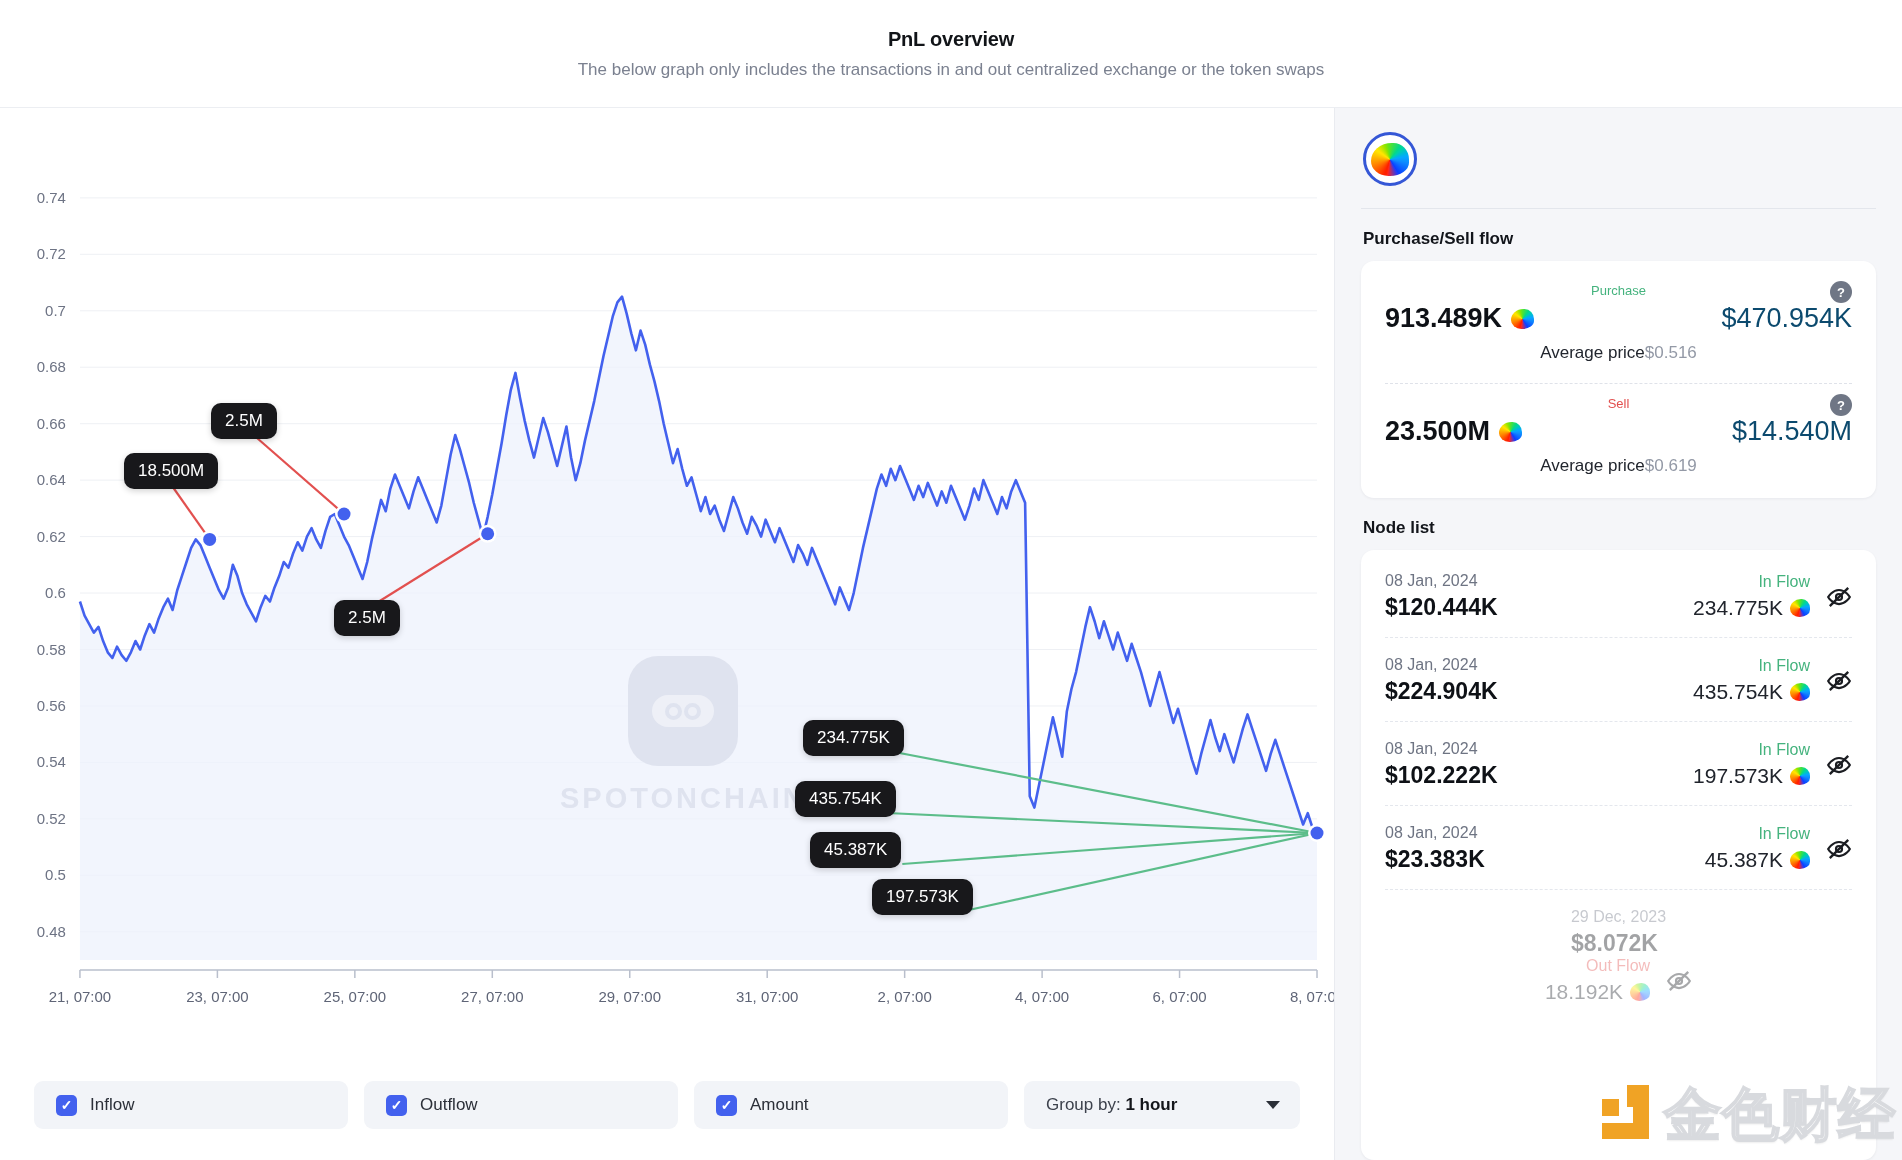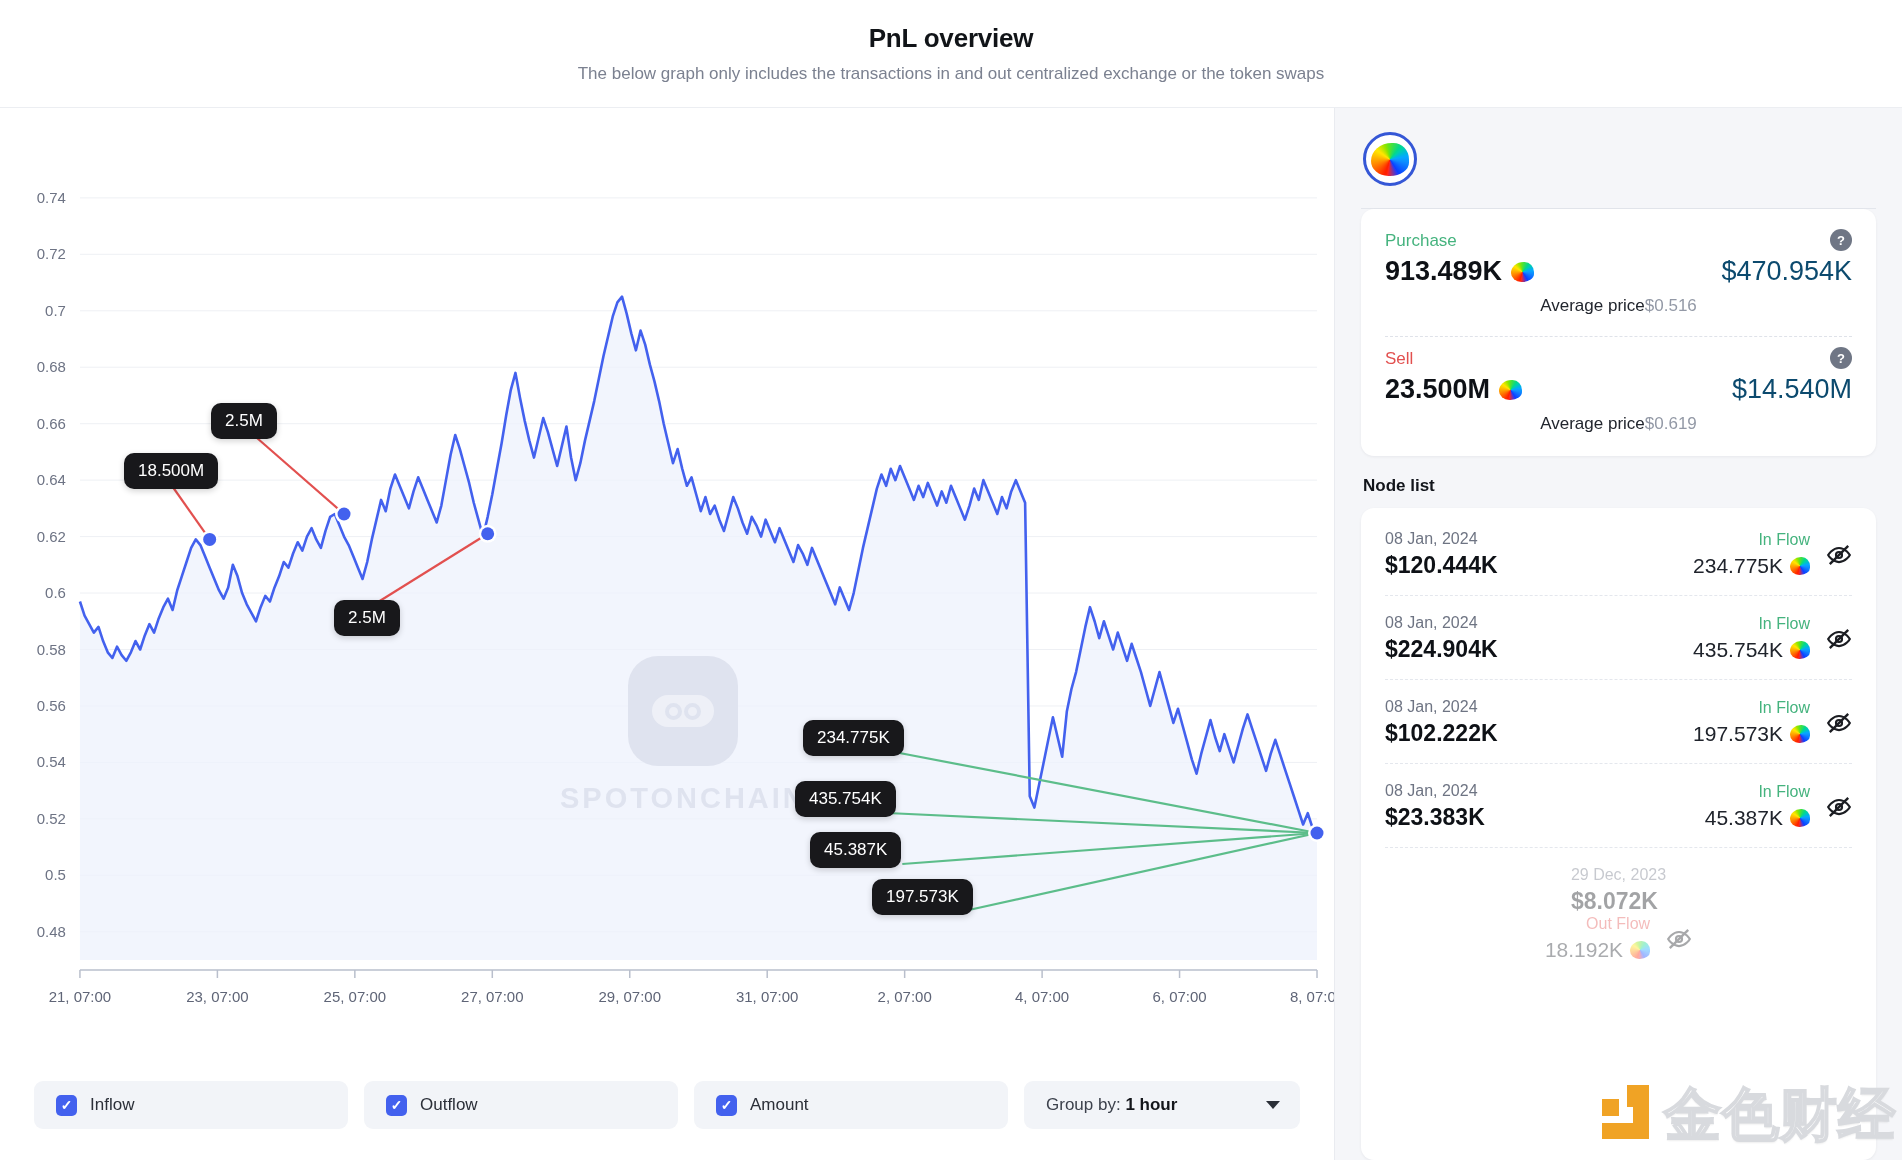--- a/index.html
+++ b/index.html
@@ -13,21 +13,21 @@
 
   
   .header {
     height: 108px; flex: 0 0 108px;
     display: flex; flex-direction: column;
     align-items: center; justify-content: center;
     background: #fff;
     border-bottom: 1px solid #eceef2;
   }
   .header-title {
-    font-size: 26px; font-weight: bold; color: #111418;
+    font-size: 20px; font-weight: bold; color: #111418;
     letter-spacing: -0.2px; line-height: 1.2;
   }
   .header-sub {
     margin-top: 9px;
     font-size: 17px; color: #7b8190; font-weight: normal;
   }
 
   
   .body { flex: 1; display: flex; min-height: 0; }
 
@@ -113,21 +113,21 @@
   .sb-section-title {
     font-size: 17px; font-weight: bold; color: #12151b;
     padding: 20px 28px 12px 28px;
   }
   .card {
     margin: 0 26px; background: #fff; border-radius: 13px;
     padding: 16px 24px 18px 24px;
     box-shadow: 0 1px 3px rgba(20,25,40,.06);
   }
   .flow-block { position: relative; padding: 6px 0 4px 0; }
-  .flow-label { font-size: 17px; }
+  .flow-label { font-size: 13px; text-align: center; }
   .flow-label.buy { color: #45b37e; }
   .flow-label.sell { color: #e2504f; }
   .help {
     position: absolute; right: 0; top: 4px;
     width: 22px; height: 22px; border-radius: 50%;
     background: #6f7685; color: #fff; font-size: 13px; font-weight: bold;
     display: flex; align-items: center; justify-content: center; cursor: pointer;
   }
   .flow-row {
     display: flex; align-items: center; justify-content: space-between;
@@ -325,20 +325,21 @@
     </div>
 
     <div class="sidebar">
       <div class="avatar-row">
         <div class="avatar">
           <div class="avatar-blob"></div>
         </div>
       </div>
       <div class="sb-divider"></div>
 
+      <div class="sb-section-title">Purchase/Sell flow</div>
 
       <div class="card">
 
         <div class="flow-block">
           <div class="flow-label buy">Purchase</div>
           <div class="help">?</div>
           <div class="flow-row">
             <div class="flow-amt">
               <span>913.489K</span>
               <span class="tokenicon"></span>

